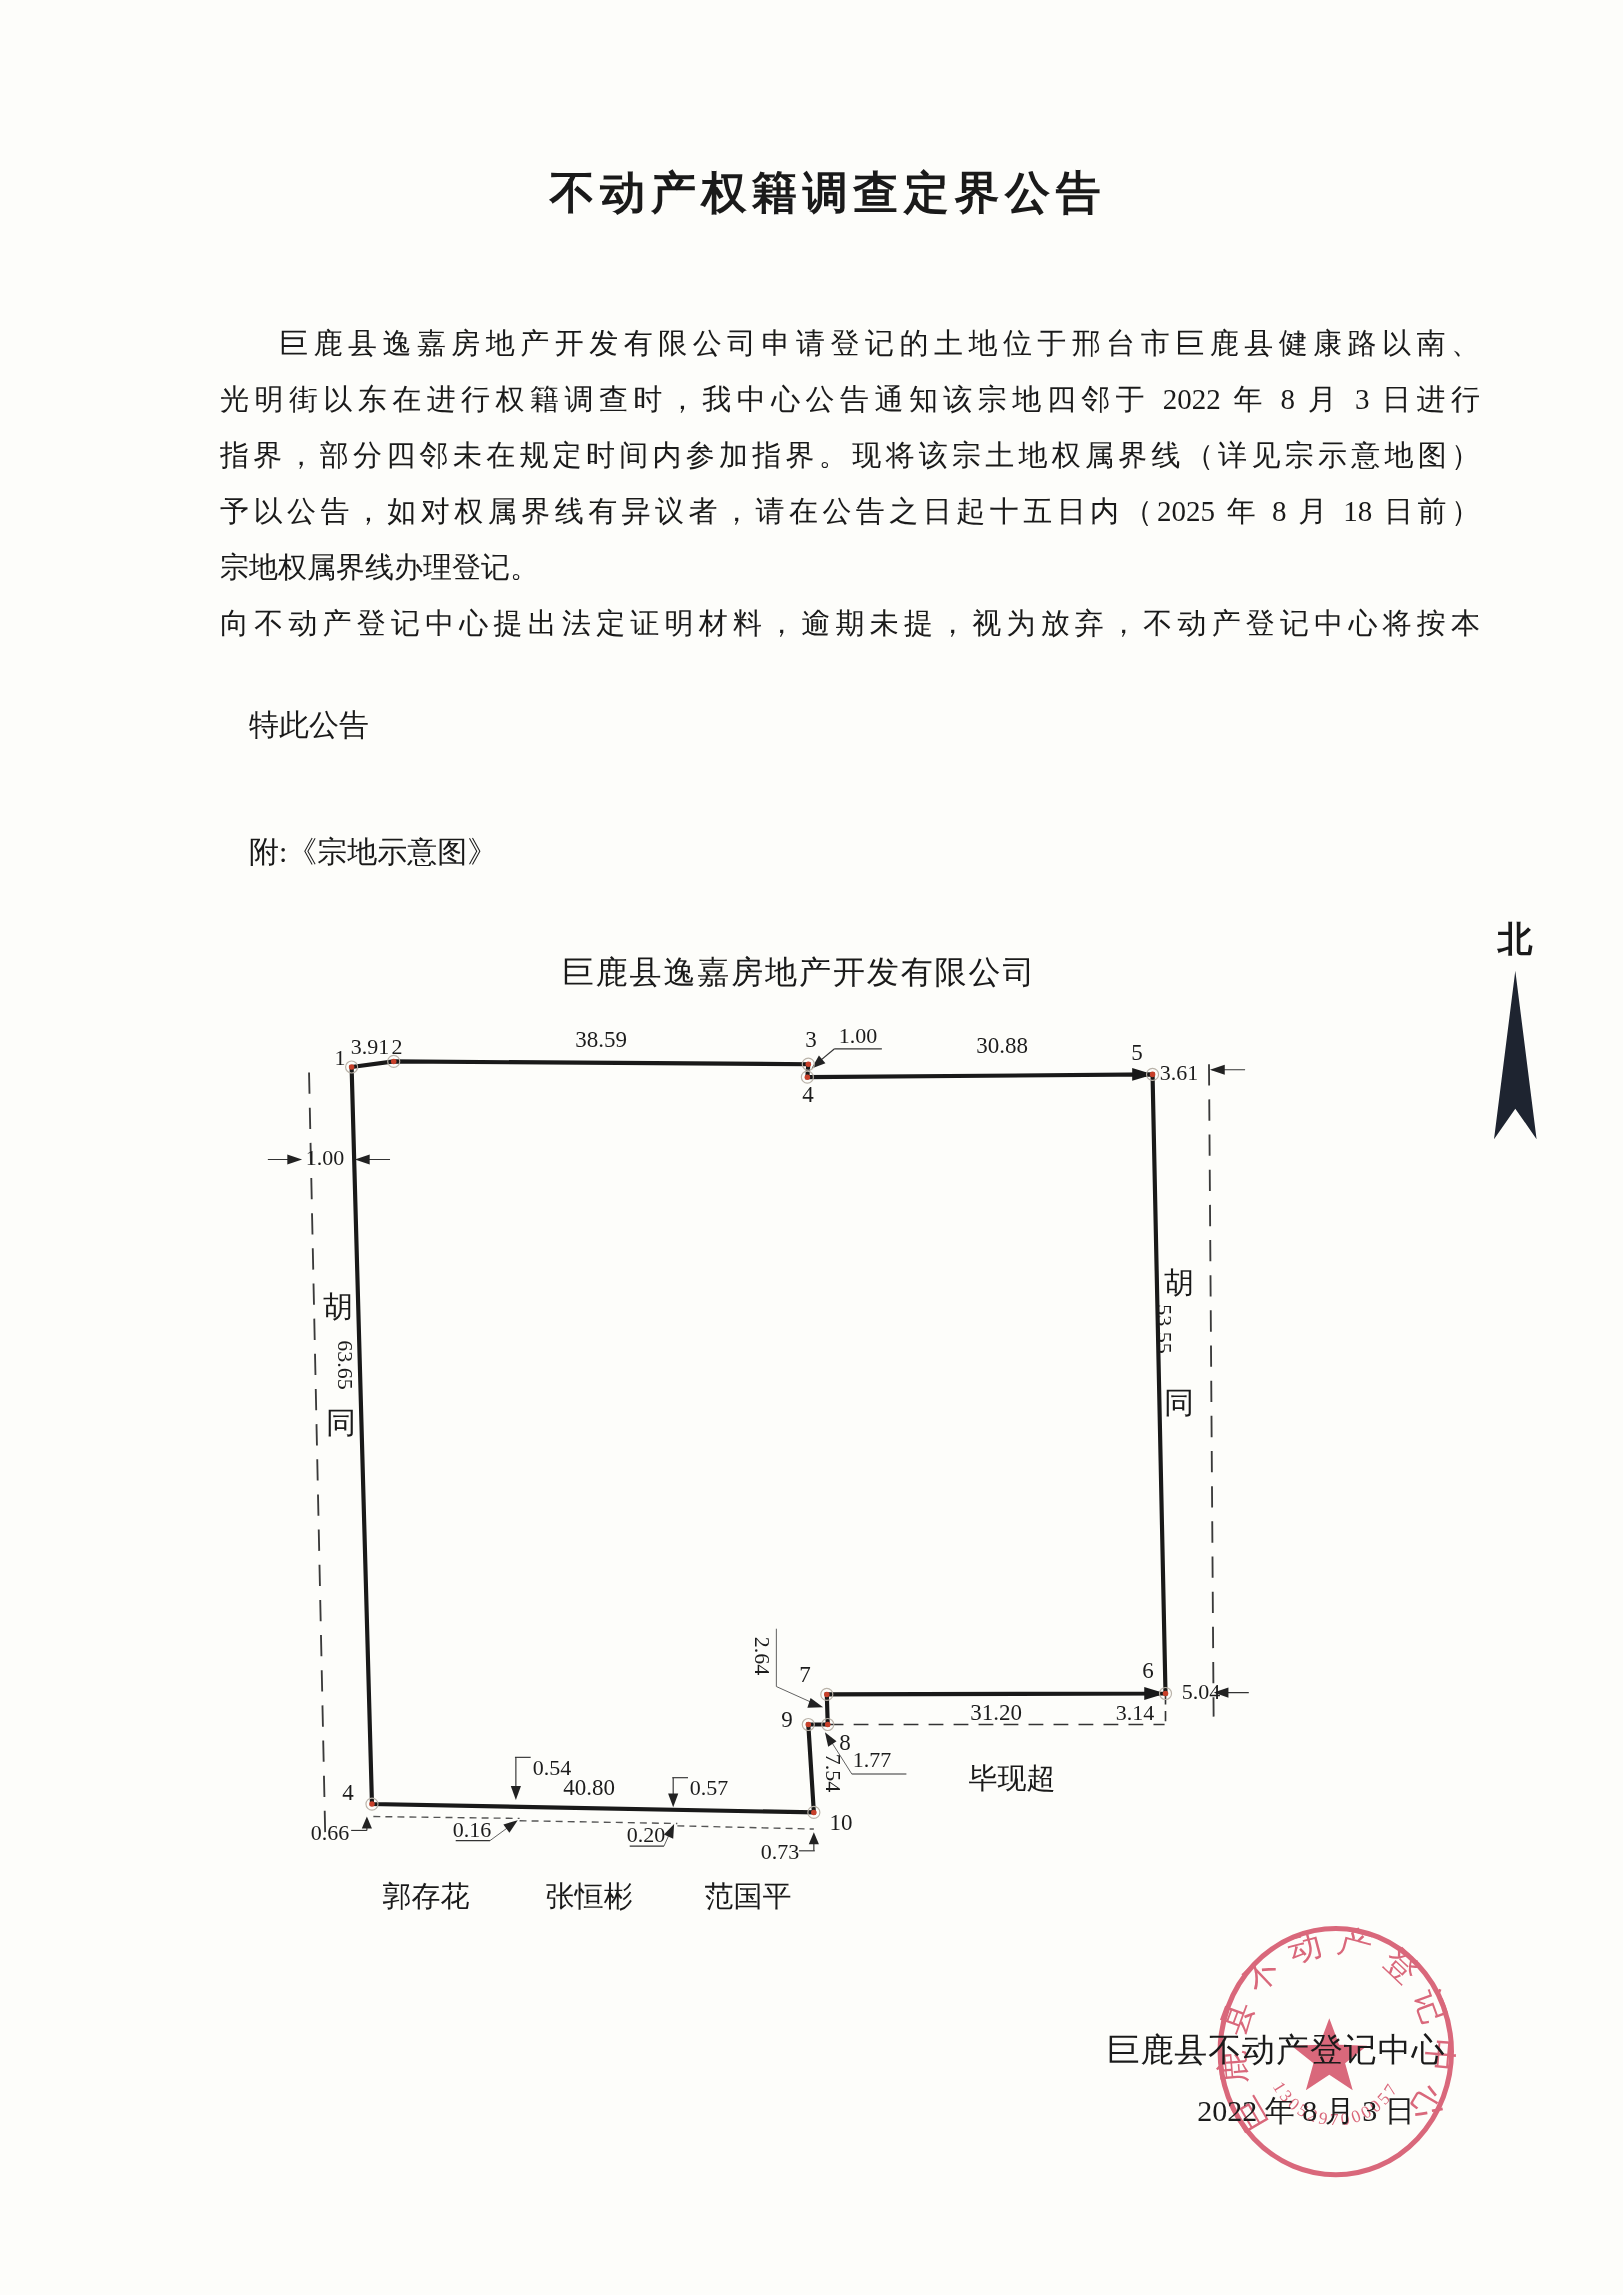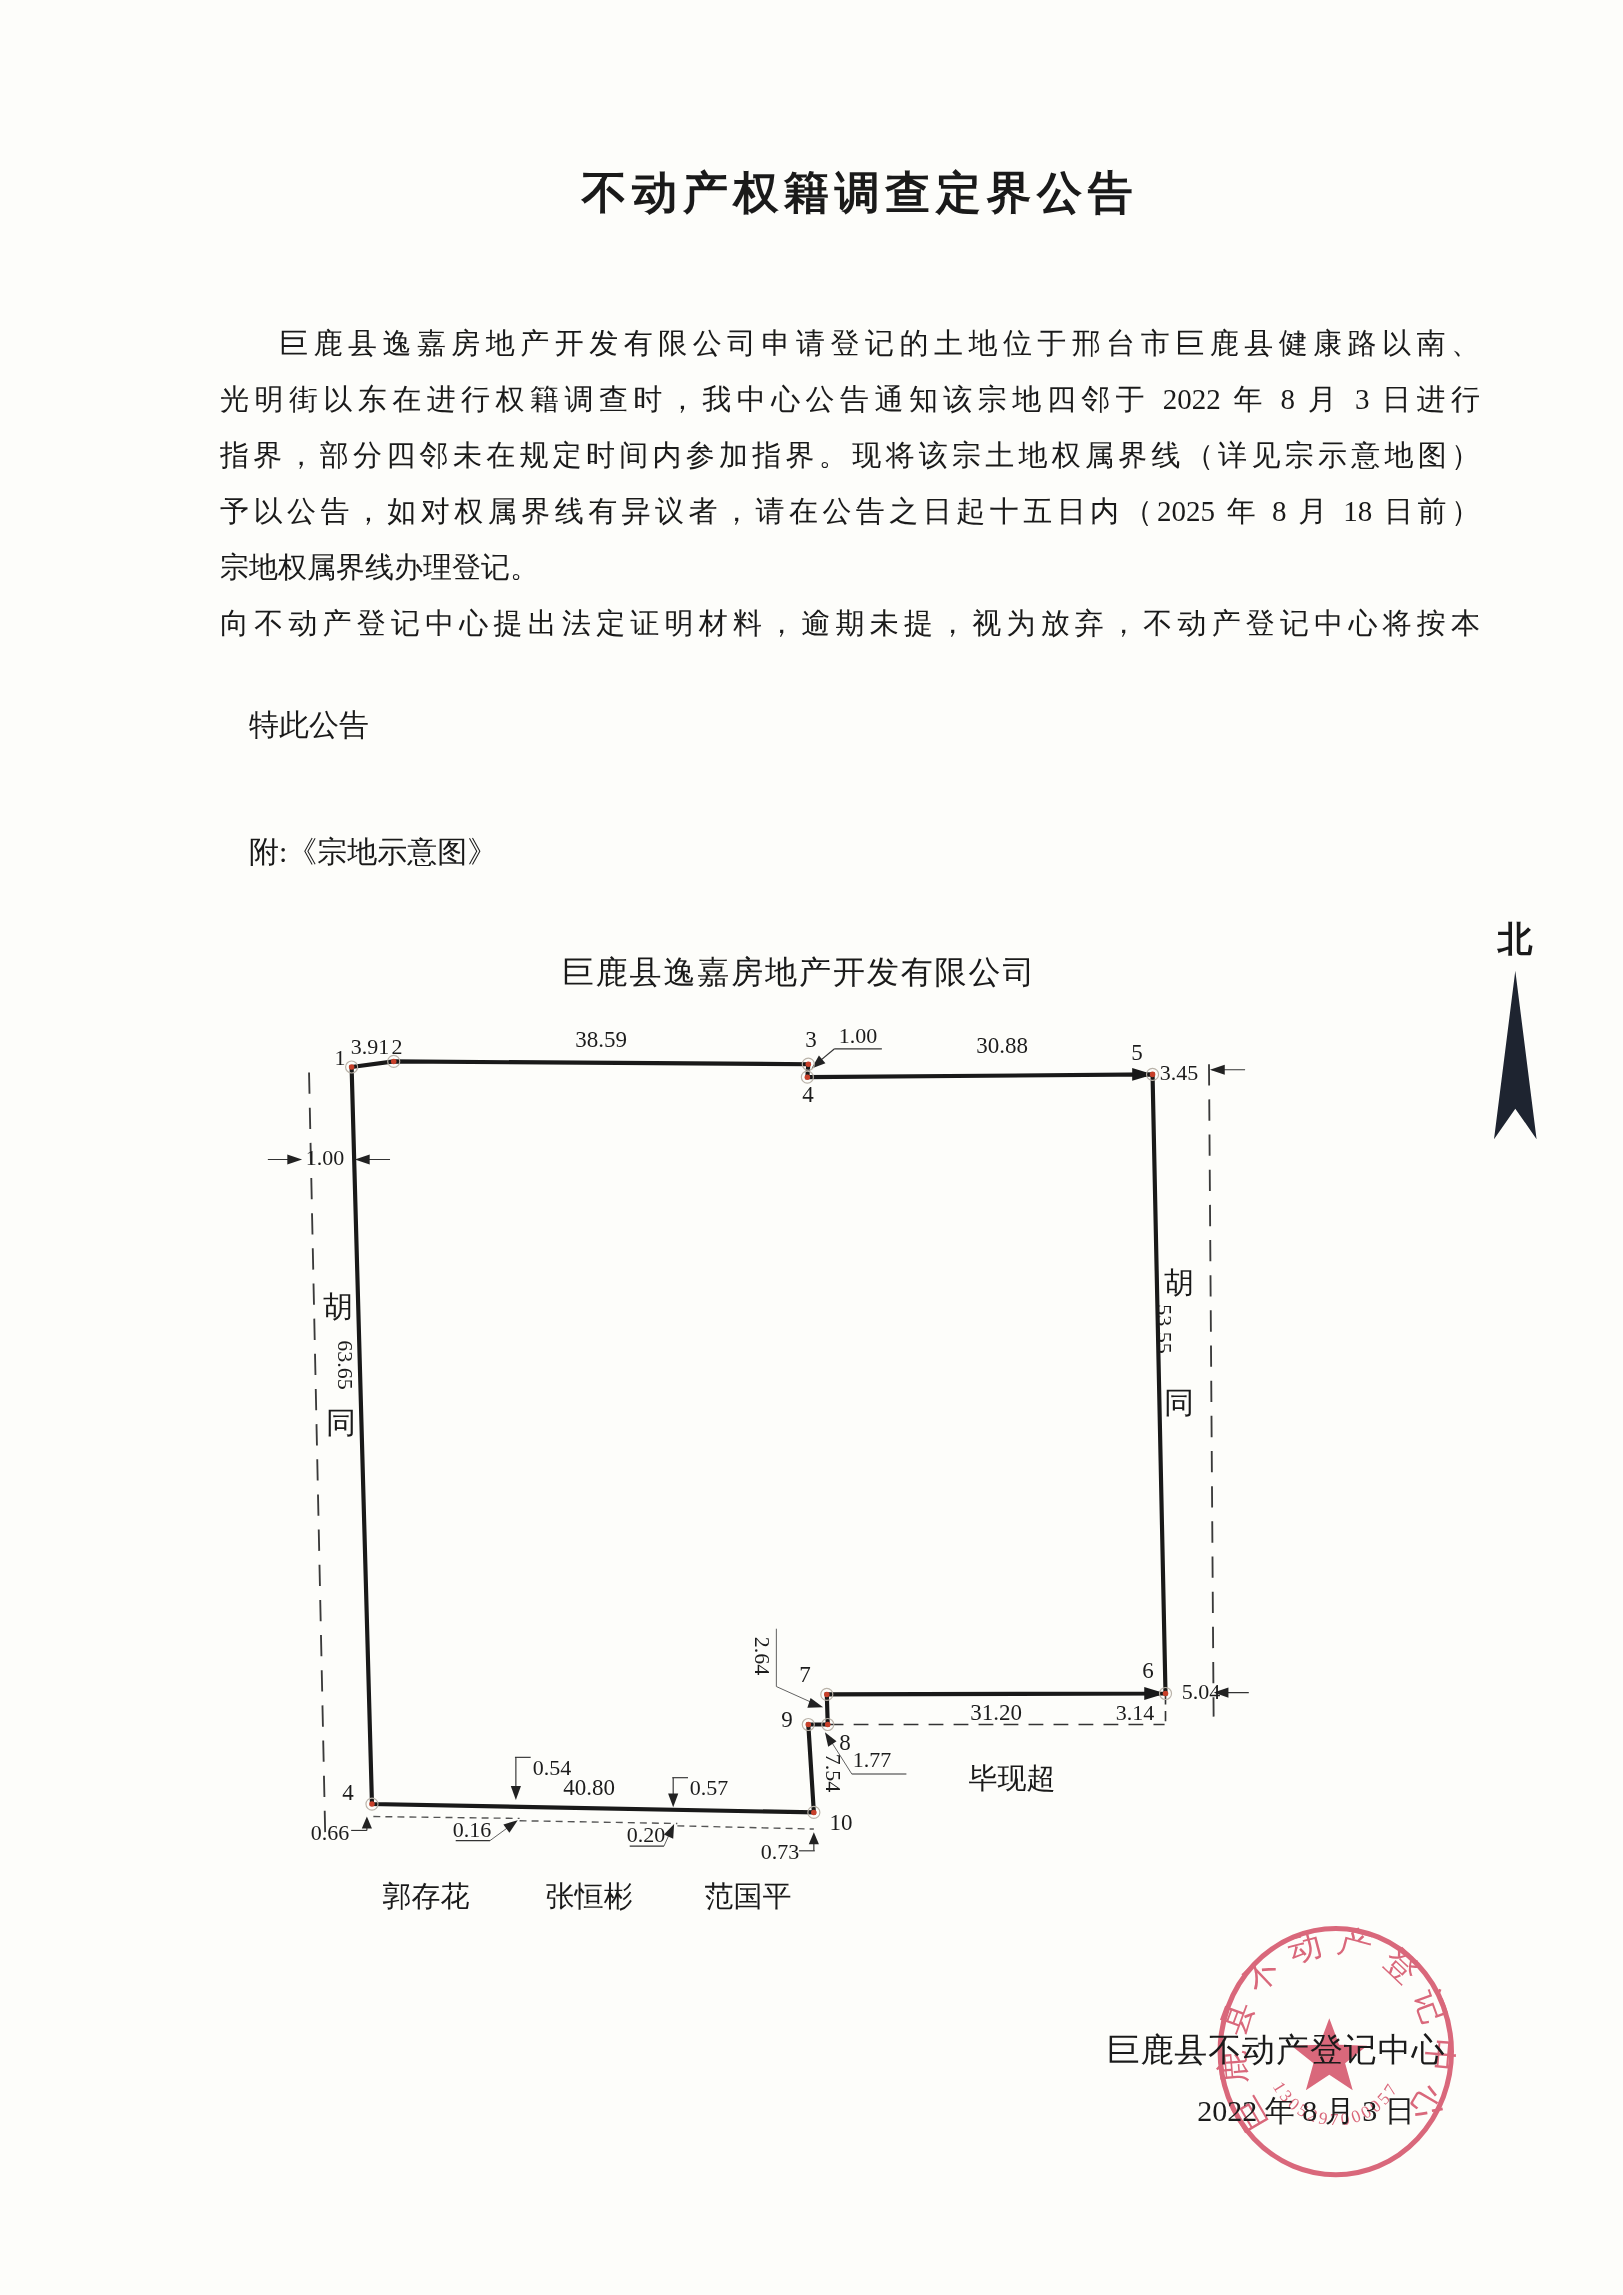--- a/index.html
+++ b/index.html
@@ -1,21 +1,21 @@
 <!DOCTYPE html>
 <html style="font-size:7.4px"><head>
 <meta charset="utf-8">
 <style>
   html,body{margin:0;padding:0;background:#e8e8e8;}
   .page{position:relative;width:1624px;height:2295px;background:#fdfdfa;overflow:hidden;
         font-family:"Liberation Serif","DejaVu Serif",serif;color:#1a1a1a;}
   .abs{position:absolute;white-space:nowrap;}
   .c{position:absolute;transform:translate(-50%,-50%);white-space:nowrap;}
   .rot{position:absolute;transform:translate(-50%,-50%) rotate(90deg);white-space:nowrap;}
-  .title{font-size:45px;font-weight:bold;letter-spacing:5.6px;margin-left:32px;}
+  .title{font-size:45px;font-weight:bold;letter-spacing:5.6px;}
   .body-text{position:absolute;left:184px;top:315px;width:1260px;font-size:29px;line-height:56px;margin-left:36px;}
   .pline{text-align:justify;text-align-last:justify;height:56px;}
   .pline.first{text-indent:59px;}
   .pline.last{text-align:left;text-align-last:left;}
   .h64{font-size:30px;}
   .num{font-size:22px;color:#1c1c1c;}
   .num50{font-size:23px;color:#1c1c1c;}
   .name{font-size:29px;}
   .owner{font-size:32px;letter-spacing:1.9px;}
   .north{font-size:35px;font-weight:bold;}
@@ -160,21 +160,21 @@
   <div class="c num50" style="left:805px;top:1675px">7</div>
   <div class="c num50" style="left:845px;top:1743px">8</div>
   <div class="c num50" style="left:787px;top:1720px">9</div>
   <div class="c num50" style="left:841px;top:1823px">10</div>
   <div class="c num50" style="left:348px;top:1793px">4</div>
 
   <div class="c num" style="left:370px;top:1047px">3.91</div>
   <div class="c num50" style="left:601px;top:1040px">38.59</div>
   <div class="c num" style="left:858px;top:1036px">1.00</div>
   <div class="c num50" style="left:1002px;top:1046px">30.88</div>
-  <div class="c num" style="left:1179px;top:1073px">3.45</div>
+  <div class="c num" style="left:1179px;top:1073px">3.61</div>
   <div class="c num" style="left:325px;top:1158px">1.00</div>
   <div class="rot num" style="left:345px;top:1365px">63.65</div>
   <div class="rot num" style="left:1164px;top:1329px">53.55</div>
   <div class="c num50" style="left:996px;top:1713px">31.20</div>
   <div class="c num" style="left:1135px;top:1713px">3.14</div>
   <div class="c num" style="left:1201px;top:1692px">5.04</div>
   <div class="rot num" style="left:762px;top:1656px">2.64</div>
   <div class="c num" style="left:872px;top:1760px">1.77</div>
   <div class="rot num" style="left:833px;top:1773px">7.54</div>
   <div class="c num50" style="left:589px;top:1788px">40.80</div>

